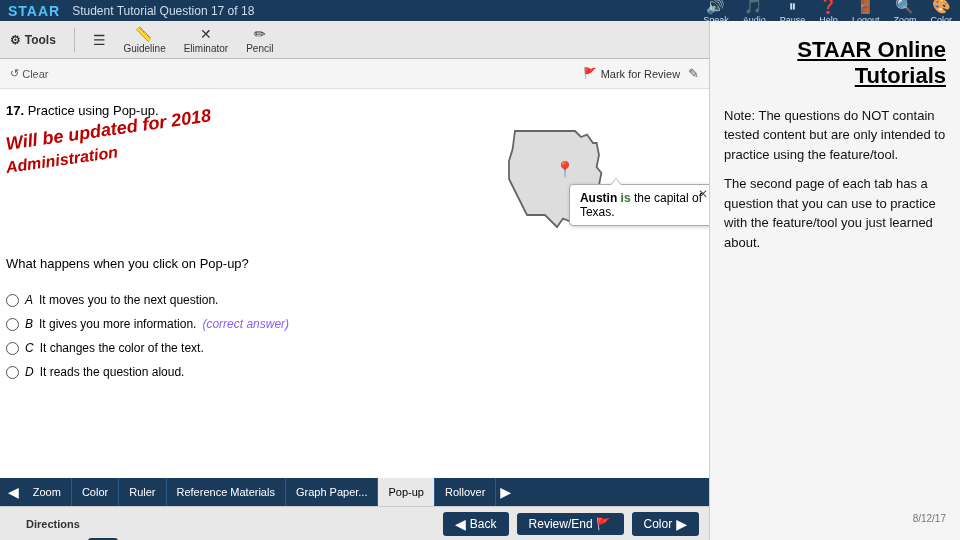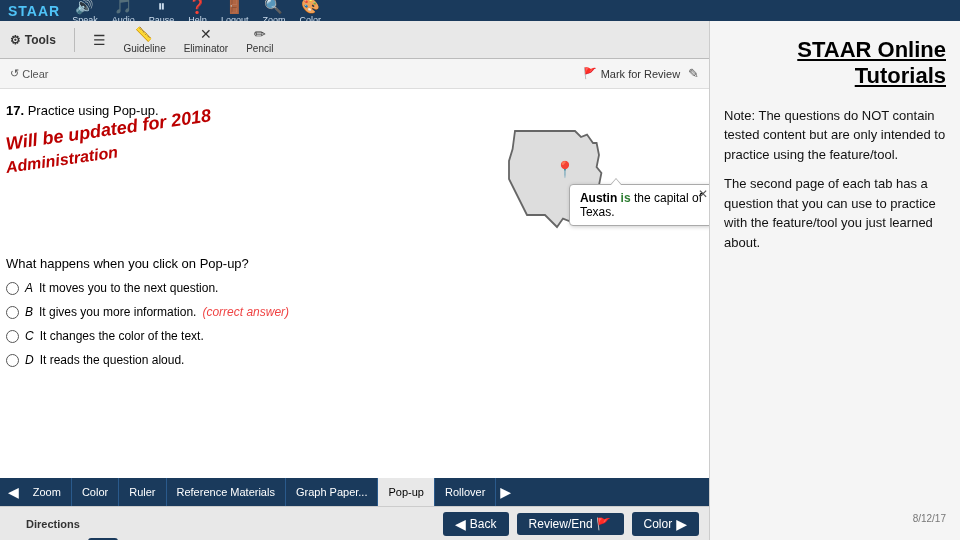--- a/index.html
+++ b/index.html
@@ -214,21 +214,21 @@
       font-size: 16px;
       font-weight: bold;
       transform: rotate(-8deg);
       transform-origin: left center;
       display: inline-block;
       margin-top: -4px;
     }
 
     .what-happens {
       font-size: 13px;
-      margin-bottom: 10px;
+      margin-bottom: 22px;
       margin-top: 6px;
     }
 
     .answer-option {
       font-size: 12px;
       margin-bottom: 10px;
       display: flex;
       align-items: flex-start;
       gap: 6px;
     }
@@ -238,21 +238,21 @@
       border: 1px solid #555;
       border-radius: 50%;
       margin-top: 1px;
       flex-shrink: 0;
     }
     .answer-option .option-label {
       font-style: italic;
       font-size: 12px;
     }
     .correct-note {
-      color: #ef4444;
+      color: #8b5cf6;
       font-style: italic;
       font-size: 12px;
     }
 
     
     .bottom-tabs {
       background: #1a3a5c;
       display: flex;
       align-items: center;
       height: 28px;
@@ -370,20 +370,21 @@
       top: 36px;
       font-size: 16px;
       color: #333;
     }
   </style>
 </head>
 <body>
 
 <div class="top-bar">
   <span class="top-bar-logo">STAAR</span>
+  <span class="top-bar-title">Student Tutorial    Question 17 of 18</span>
   <div class="top-bar-icons">
     <div class="top-bar-icon-item">
       <span class="icon-sym">🔊</span>
       <span>Speak</span>
     </div>
     <div class="top-bar-icon-item">
       <span class="icon-sym">🎵</span>
       <span>Audio</span>
     </div>
     <div class="top-bar-icon-item">

